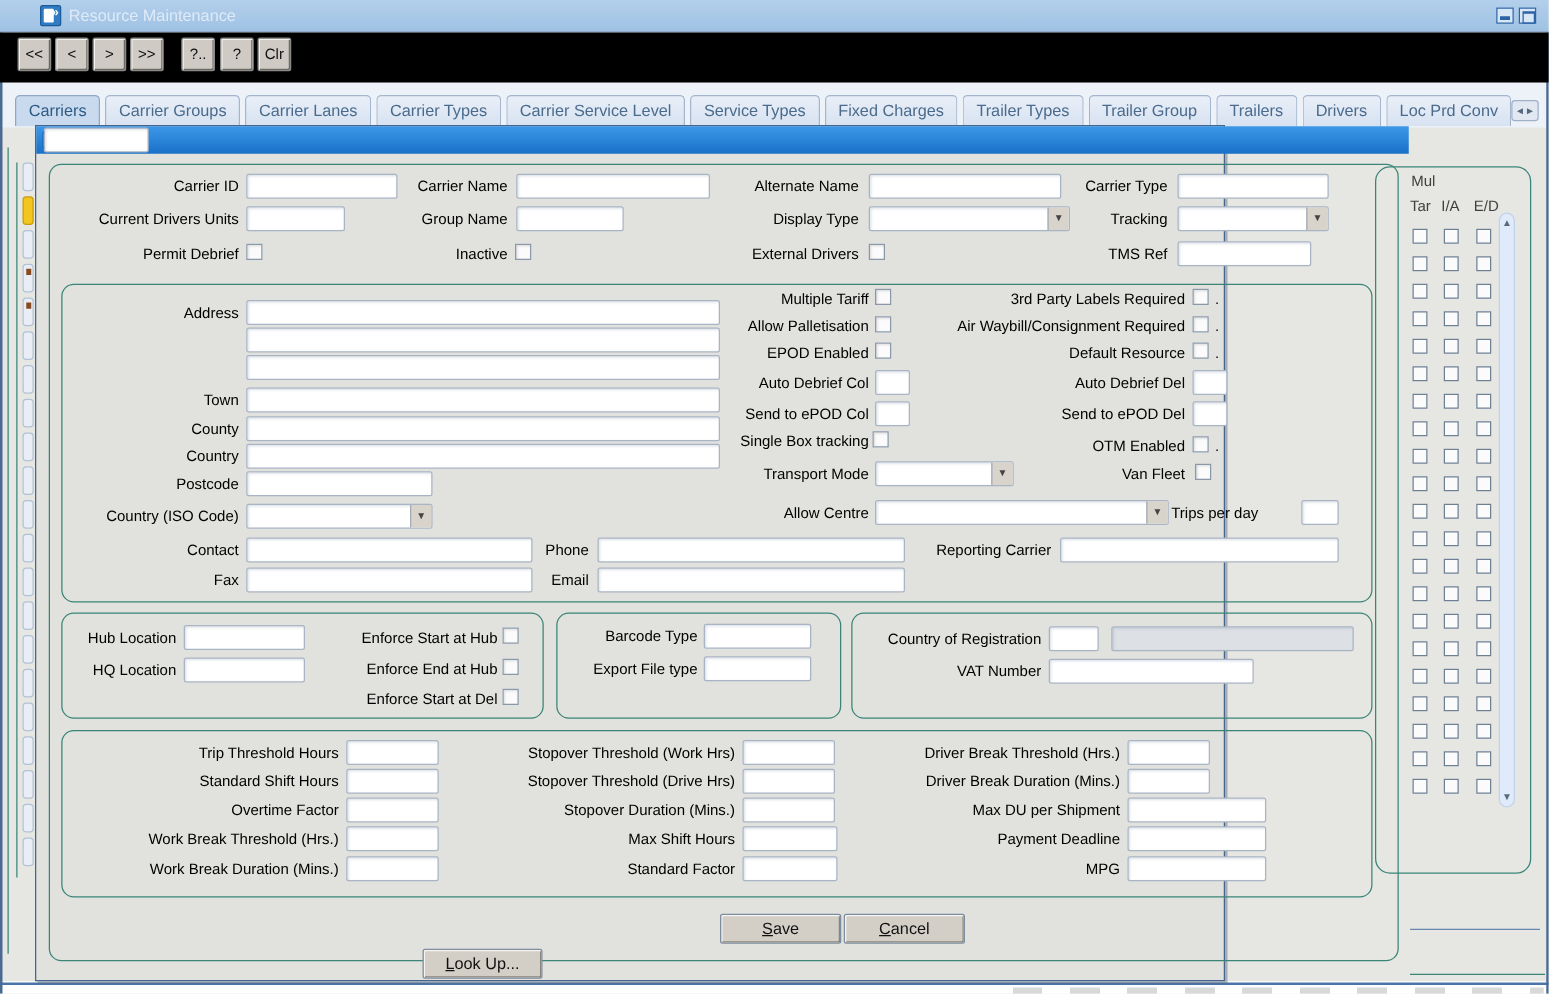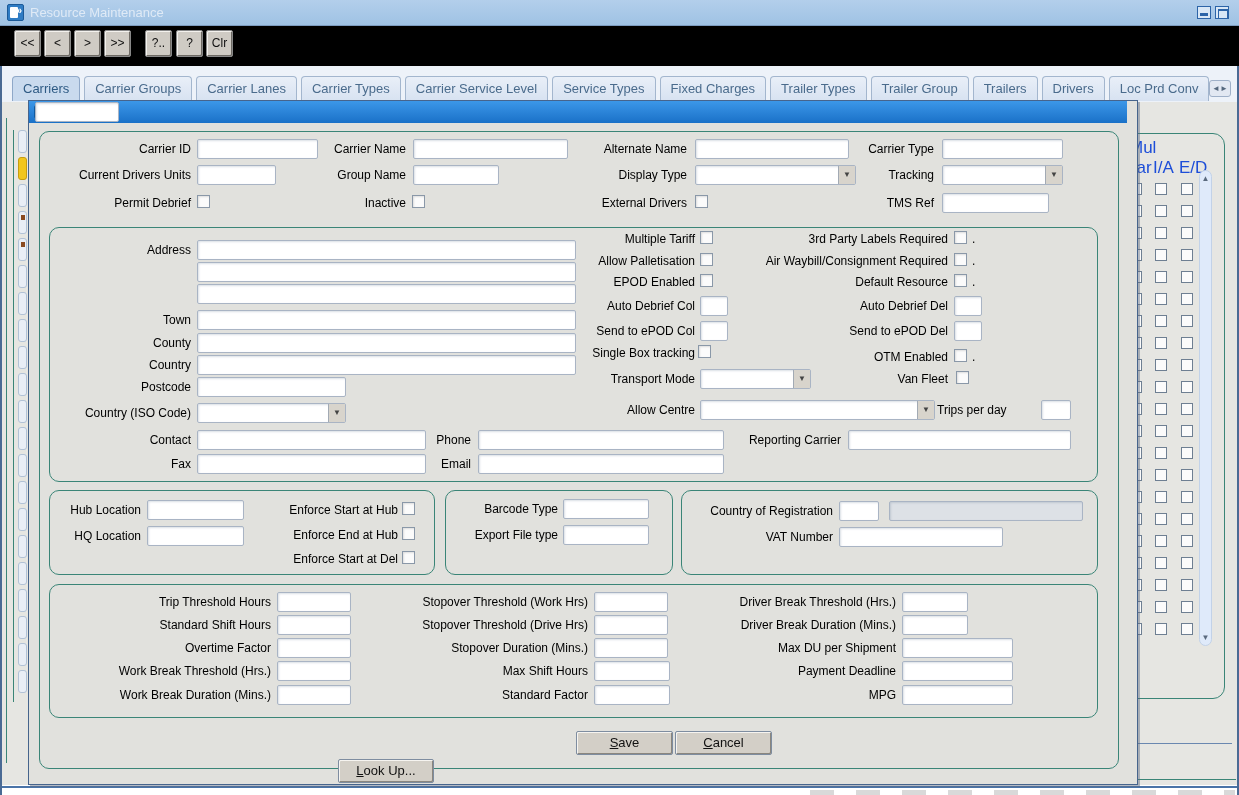--- a/index.html
+++ b/index.html
@@ -2,21 +2,21 @@
 <html><head>
 <meta charset="utf-8">
 <style>
   * { box-sizing: border-box; margin: 0; padding: 0; }
   html,body { width:1239px; height:795px; overflow:hidden; font-family:"Liberation Sans",sans-serif; }
   .window { position:relative; width:1239px; height:795px; background:#e4e4e0; }
 
   
   .titlebar { position:absolute; left:0; top:0; width:1239px; height:26px;
     background:linear-gradient(#b3cfeb,#9fc2e4); display:flex; align-items:center; z-index:30;
-    border-bottom:1px solid #7d9cc0;}
+    border-bottom:1px solid #7d9cc0;padding-left:25px;}
   .titlebar .ttl { color:#dfeaf6; font-size:13px; margin-left:6px; }
   .appicon { width:17px; height:17px; margin-left:7px; background:#2f7cc4; border:1px solid #1c5a98;
     border-radius:2px; position:relative; }
   .appicon:before { content:""; position:absolute; left:2px; top:2px; width:8px; height:11px;
     background:#fff; border-radius:1px; }
   .appicon:after { content:"»"; position:absolute; right:1px; top:0px; color:#fff; font-size:10px; font-weight:bold;}
   .winbtns { position:absolute; right:10px; top:6px; display:flex; gap:4px; }
   .wbtn { width:14px; height:13px; background:#d8e7f6; border:1px solid #2c64a8; position:relative; }
   .wbtn.min:after { content:""; position:absolute; left:2px; bottom:2px; width:8px; height:3px; background:#2c64a8; }
   .wbtn.max:after { content:""; position:absolute; left:2px; top:2px; width:8px; height:7px; border:1px solid #2c64a8; border-top-width:2px; }
@@ -39,35 +39,35 @@
   .tabscroll { position:absolute; right:8px; top:14px; width:22px; height:17px; background:#e2e8f2;
     border:1px solid #9fb0c8; border-radius:3px; font-size:8px; color:#55687e; text-align:center; line-height:15px;}
 
   
   .bg-el { position:absolute; z-index:1; }
   .teal-line-v { width:0; border-left:1px solid #3a8577; }
   .left-cells { left:18px; top:0; width:10px; }
   .lcell { position:absolute; left:0; width:9px; height:23px; background:#e9eef6; border:1px solid #b2c2d6; border-radius:3px;}
   .lcell.yellow { background:#f2c61d; border-color:#c79c10; }
   .lcell .dot { position:absolute; left:2px; top:3px; width:4px; height:5px; background:#8a4a20; }
-  .sidepanel-hdr { position:absolute; font-size:17px; color:#1d4ed8; z-index:1; white-space:nowrap;}
+  .sidepanel-hdr { position:absolute; font-size:12px; color:#404040; z-index:1; white-space:nowrap;}
   .bgcb { position:absolute; width:12px; height:12px; background:#fbfbfb; border:1px solid #6e7f92; }
   .vscroll { position:absolute; left:1199px; top:170px; width:13px; height:476px; background:#dfeafa;
     border:1px solid #c2d2e8; border-radius:7px; z-index:1;}
   .varrow { position:absolute; left:0; width:11px; height:13px; color:#5a6a7e; font-size:8px; text-align:center; line-height:13px;}
   .hline { position:absolute; height:0; z-index:1; }
   .bottom-strip { position:absolute; left:0; top:785px; width:1239px; height:10px; background:#fff; z-index:2;}
   .bottom-strip .blue { position:absolute; left:0; top:1px; width:1239px; height:2px; background:#4a74a8; }
   .bottom-strip .dashes { position:absolute; left:810px; top:5px; width:425px; height:5px;
     background:repeating-linear-gradient(90deg,#d9d9d9 0 24px,#ffffff 24px 46px); }
   .winborder-l { position:absolute; left:0; top:26px; width:2px; height:769px; background:#4a6a94; z-index:25;}
   .winborder-r { position:absolute; right:0; top:26px; width:2px; height:769px; background:#4a6a94; z-index:25;}
 
   
-  .dialog { position:absolute; left:28px; top:34px; width:1110px; height:685px; background:#e1e1dd;
+  .dialog { position:absolute; left:28px; top:34px; width:952px; height:685px; background:#e1e1dd;
     border:1px solid #46648c; box-shadow:2px 2px 0 rgba(90,104,126,.45); z-index:10; }
   .dlg-title { position:absolute; left:0; top:0; width:1098px; height:22px;
     background:linear-gradient(#3c97e8,#1a71c8); display:flex; align-items:center; }
   .dlg-title .txt { color:#fff; font-size:13px; margin-left:6px; }
   .dlgicon { width:14px; height:14px; margin-left:5px; background:#fff; border-radius:2px; position:relative; border:1px solid #0f5aa0;}
   .dlgicon:after { content:"»"; position:absolute; left:2px; top:-1px; color:#1a71c8; font-size:10px; font-weight:bold;}
   .grp { position:absolute; border:1px solid #3a8577; border-radius:10px; }
   .lbl { position:absolute; font-size:12px; color:#000; text-align:right; white-space:nowrap; line-height:14px;}
   .txt { position:absolute; height:20px; border:1px solid #a9b4c4; border-radius:2px; background:#fff;
     font-family:"Liberation Sans",sans-serif; font-size:12px; padding:0 3px;

